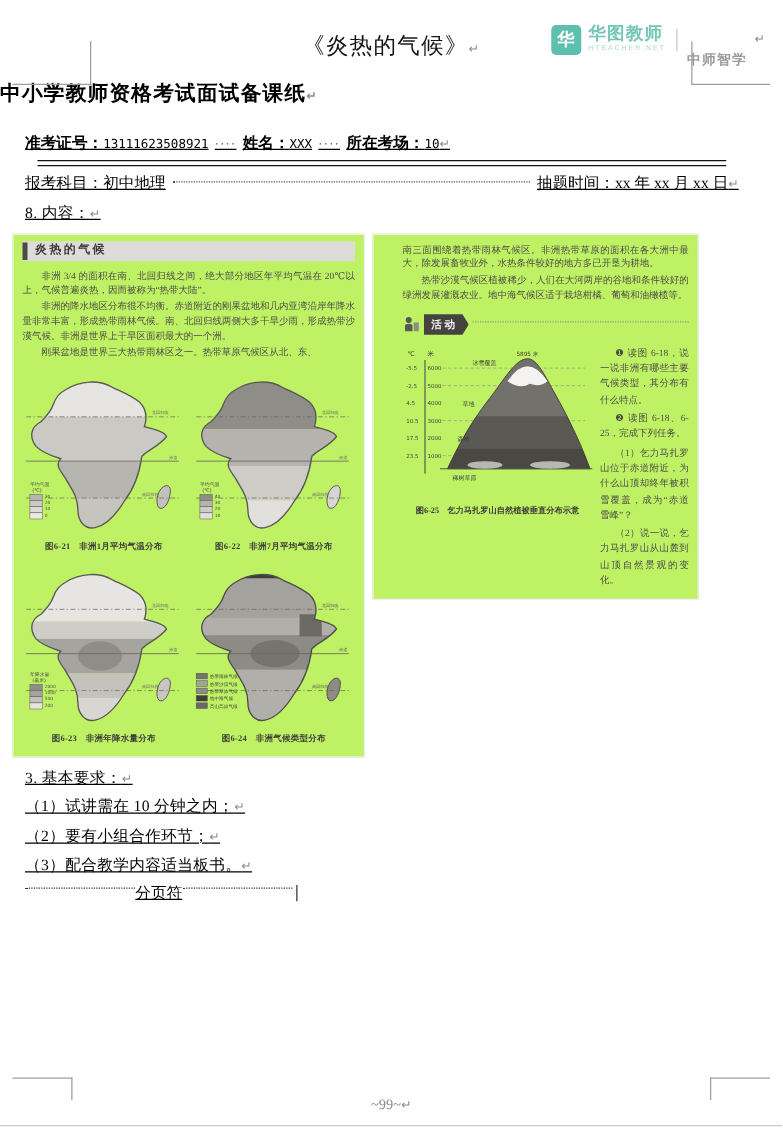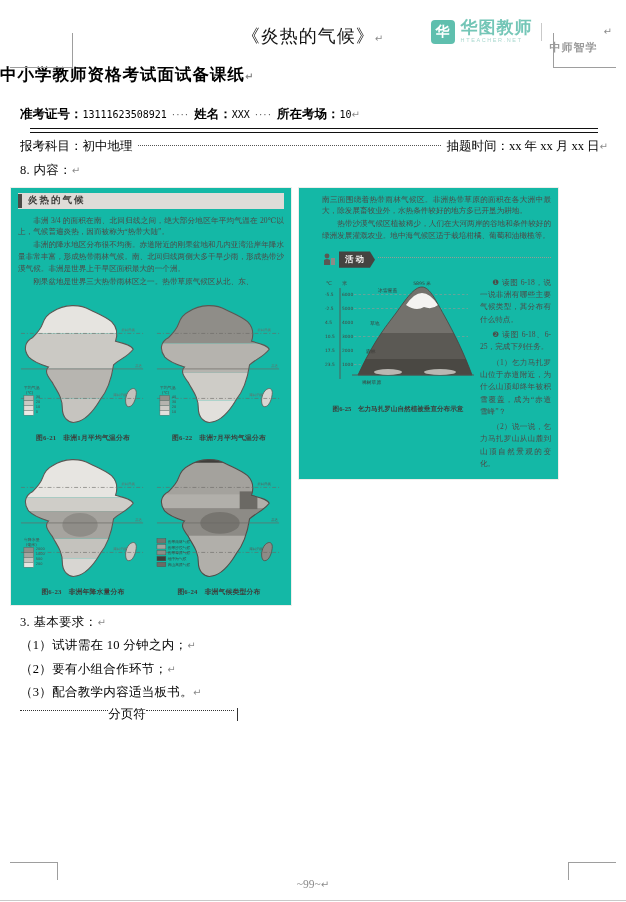--- a/index.html
+++ b/index.html
@@ -13,45 +13,45 @@
   .corner.tr { right:10px; top:33px; border-left:1.5px solid #9e9e9e;  border-bottom:1.5px solid #9e9e9e; }
   .corner.bl { left:10px; bottom:22px;  width:48px; height:18px; border-right:1.5px solid #9e9e9e; border-top:1.5px solid #9e9e9e; }
   .corner.br { right:10px; bottom:22px; width:48px; height:18px; border-left:1.5px solid #9e9e9e;  border-top:1.5px solid #9e9e9e; }
 
   
   .brand { position:absolute; top:8px; right:14px; display:flex; align-items:center; gap:6px; }
   .logo-box { width:24px; height:24px; background:#5fbfae; border-radius:4px; color:#fff;
               display:flex; align-items:center; justify-content:center; font-size:14px; font-weight:bold;
               font-family:"Liberation Sans",sans-serif; }
   .brand-text { display:flex; flex-direction:column; line-height:1; }
-  .brand-primary { color:#74c6b7; font-size:17px; font-weight:bold; letter-spacing:1px; }
+  .brand-primary { color:#74c6b7; font-size:14px; font-weight:bold; letter-spacing:1px; }
   .brand-sub { color:#a9d8cf; font-size:5.5px; letter-spacing:1.6px; margin-top:2px; font-family:"Liberation Sans",sans-serif; }
   .brand-divider { width:1px; height:18px; background:#c9c9c9; margin:0 2px; }
   .brand-secondary { color:#9b9b9b; font-size:11px; font-weight:bold; letter-spacing:1px;margin-top:32px; }
   .pilcrow { color:#8b8b8b; font-size:10px; font-family:"DejaVu Sans",sans-serif; }
 
   .doc-title { margin-top:24px; text-align:center; font-size:18px; font-weight:normal; color:#141414; letter-spacing:1px; }
   .doc-subtitle { margin-top:16px; font-size:16.5px; font-weight:bold; color:#000; letter-spacing:1px; }
 
-  .text-col { padding:0 18px 0 20px; }
+  .text-col { padding:0 35px 0 20px;text-decoration:underline; }
   .info-line { margin-top:20px; font-size:12.5px; color:#000; display:flex; align-items:baseline; }
   .info-line b { font-weight:bold; }
   .mono { font-family:"DejaVu Sans Mono",monospace; font-size:10px; }
   .dotsep { color:#444; font-size:10px; margin:0 5px; letter-spacing:1px; }
 
   .double-rule { margin:5px 10px 0 10px; height:4.5px; border-top:1.6px solid #111; border-bottom:1.6px solid #111; }
 
   .subject-line { margin-top:5px; font-size:12.5px; display:flex; align-items:baseline; }
   .leader { flex:1; border-bottom:1.6px dotted #555; transform:translateY(-4px); margin:0 5px; }
 
   .q-line { font-size:12.5px; color:#0a0a0a; margin-top:7px; letter-spacing:0.3px; }
 
   
   .content-area { display:flex; gap:6px; margin:8px 8px 0 10px; align-items:flex-start; }
-  .tb { background:#14b8a6; box-shadow:0 0 0 1px #eeedea inset; color:#4c4b48;
+  .tb { background:#bef264; box-shadow:0 0 0 1px #eeedea inset; color:#4c4b48;
         font-size:7.6px; line-height:1.58; text-align:justify; }
   .tb-left  { width:282px; padding:6px 8px 8px 8px; }
   .tb-right { width:261px; padding:6px 8px 10px 24px; }
   .tb p { text-indent:2em; margin-top:1px; }
   .tb p.noindent { text-indent:0; }
   .tb-head { display:flex; align-items:center; background:#dedcd8; height:16px; margin-bottom:6px; }
   .tb-head .bar { width:4px; height:14px; background:#4b4a46; margin-right:6px; }
   .tb-head .t { font-size:9.5px; font-weight:bold; color:#3c3b38; letter-spacing:2px; }
 
   .maps-grid { display:grid; grid-template-columns:1fr 1fr; column-gap:6px; row-gap:4px; margin-top:6px; }

